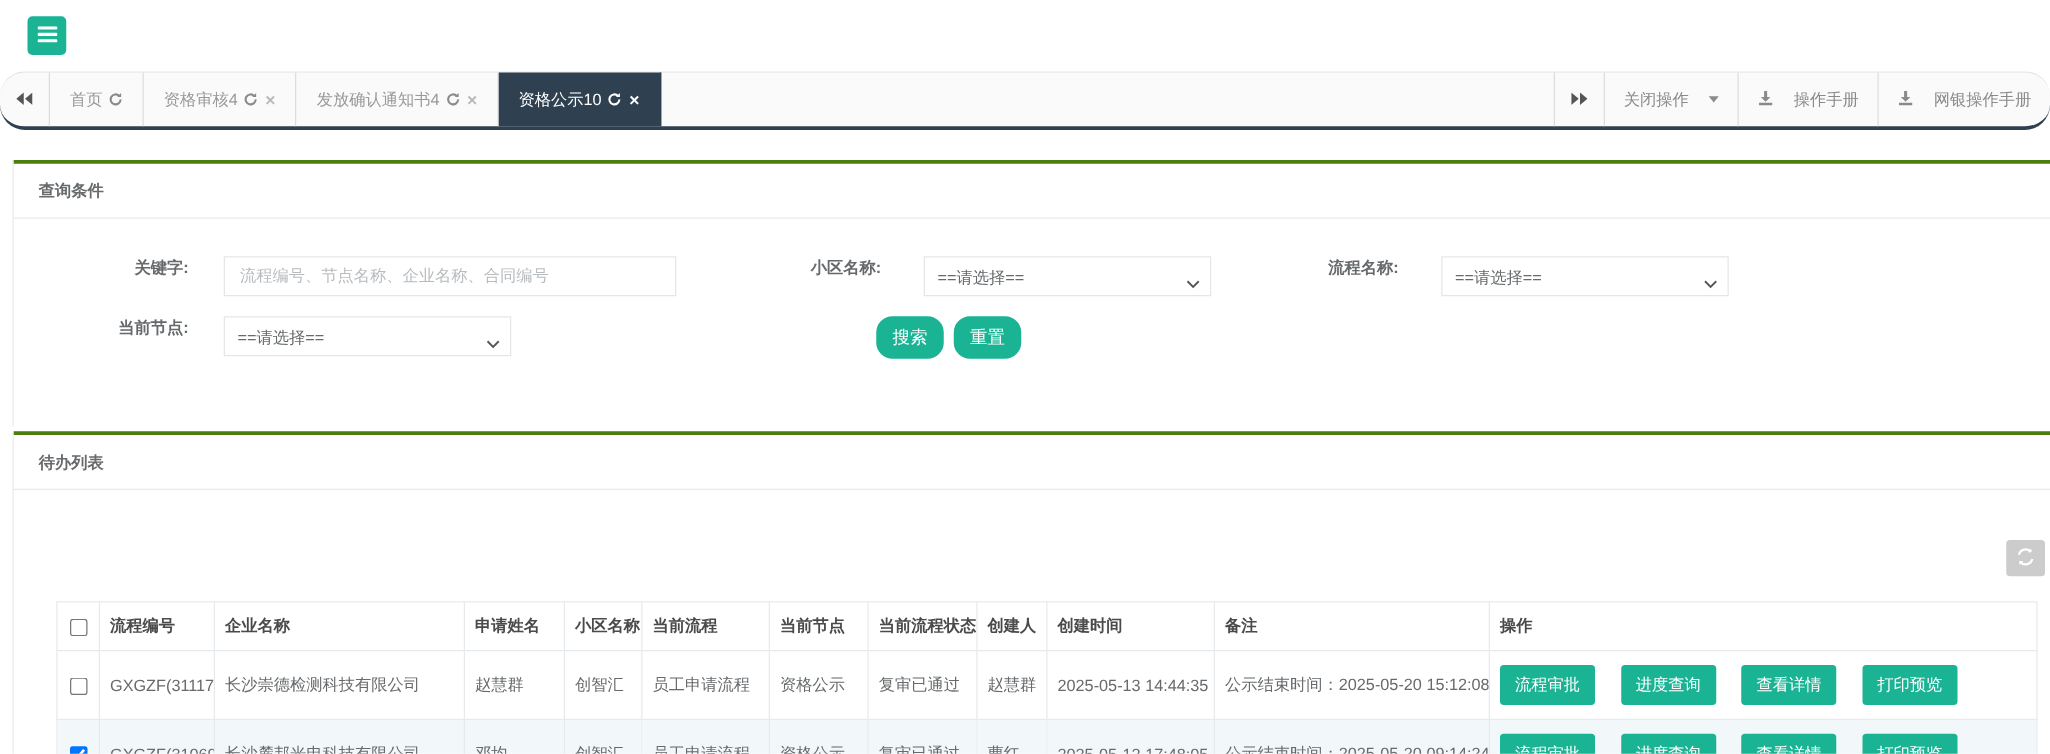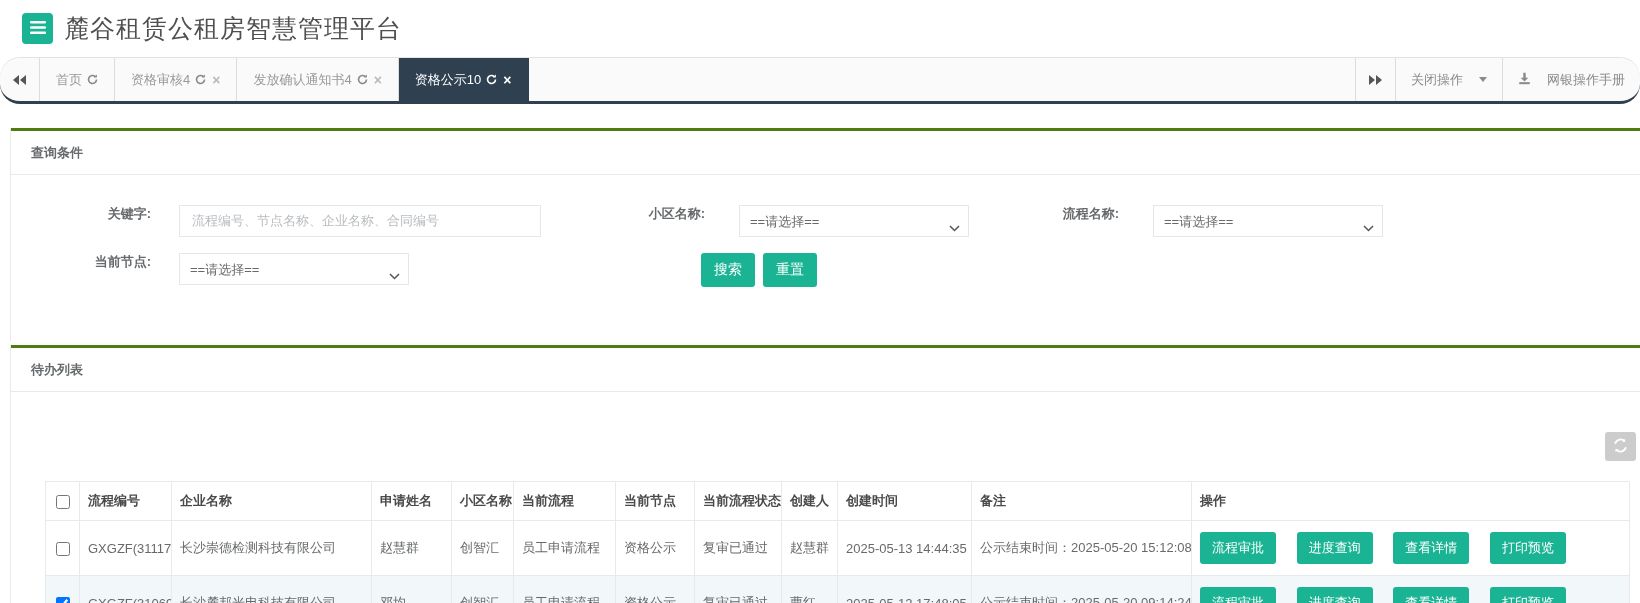--- a/index.html
+++ b/index.html
@@ -47,21 +47,21 @@
   .text-input::placeholder { color:#b8bcbf; }
   .select-wrap { position:relative; width:230px; height:32px; border:1px solid #e5e6e7; background:#fff; }
   .select-wrap select { appearance:none; -webkit-appearance:none; width:100%; height:100%;
     border:0; background:transparent; padding:0 22px 0 10px; font-size:13px; color:#676a6c;
     outline:none; cursor:pointer; font-family:inherit; }
   .select-wrap .sel-chev { position:absolute; right:8px; top:12px; pointer-events:none; }
   .ml34 { margin-left:34px; }
   .w130 { width:130px; }
   .w120 { width:120px; margin-left:30px; }
   .btn-group { margin-left:292px; display:flex; gap:8px; }
-  .btn { background:#1ab394; color:#fff; border:0; border-radius:3px; padding:8px 13px;
+  .btn { background:#1ab394; color:#fff; border:0; border-radius:13px; padding:8px 13px;
     font-size:14px; cursor:pointer; font-family:inherit; }
 
   
   .table-toolbar { height:89px; position:relative; }
   .reload-btn { position:absolute; right:4px; top:40px; width:31px; height:29px; border:0;
     border-radius:3px; background:#cccccc; display:flex; align-items:center; justify-content:center; cursor:pointer; }
   .table-area { padding:0 10px 0 34px; }
   table.todo { width:100%; border-collapse:collapse; table-layout:fixed; font-size:13px; color:#676a6c; }
   table.todo th, table.todo td { border:1px solid #e7eaec; padding:9px 8px; text-align:left;
     overflow:hidden; white-space:nowrap; }
@@ -79,21 +79,20 @@
 <header class="app-header">
   <button class="hamburger-btn">
     <span>
       <svg width="16" height="13" viewBox="0 0 16 13">
           <rect y="0" width="16" height="2.6" rx="1" fill="#fff"></rect>
           <rect y="5.2" width="16" height="2.6" rx="1" fill="#fff"></rect>
           <rect y="10.4" width="16" height="2.6" rx="1" fill="#fff"></rect>
         </svg>
     </span>
   </button>
-  <h1 class="page-title">麓谷租赁公租房智慧管理平台</h1>
 </header>
 
 <nav class="tabbar">
   <div class="tab-scroll left">
     <span>
       <svg width="13" height="10" viewBox="0 0 13 10" fill="#555">
           <path d="M6 0 L0 5 L6 10 Z"></path>
           <path d="M13 0 L7 5 L13 10 Z"></path>
         </svg>
     </span>
@@ -151,20 +150,29 @@
           <path d="M7 0 L13 5 L7 10 Z"></path>
         </svg>
     </span>
   </div>
 
   <div class="tab-action">
     <span>关闭操作</span>
     <span class="caret-down"></span>
   </div>
 
+  <div class="tab-action">
+    <span>
+      <svg width="13" height="13" viewBox="0 0 16 16" fill="#8a8a8a">
+          <path d="M6.5 1h3v6h3.2L8 11.6 3.3 7h3.2z"></path>
+          <path d="M1.5 12.5h13V15h-13z"></path>
+        </svg>
+    </span>
+    <span>操作手册</span>
+  </div>
 
   <div class="tab-action">
     <span>
       <svg width="13" height="13" viewBox="0 0 16 16" fill="#8a8a8a">
           <path d="M6.5 1h3v6h3.2L8 11.6 3.3 7h3.2z"></path>
           <path d="M1.5 12.5h13V15h-13z"></path>
         </svg>
     </span>
     <span>网银操作手册</span>
   </div>

